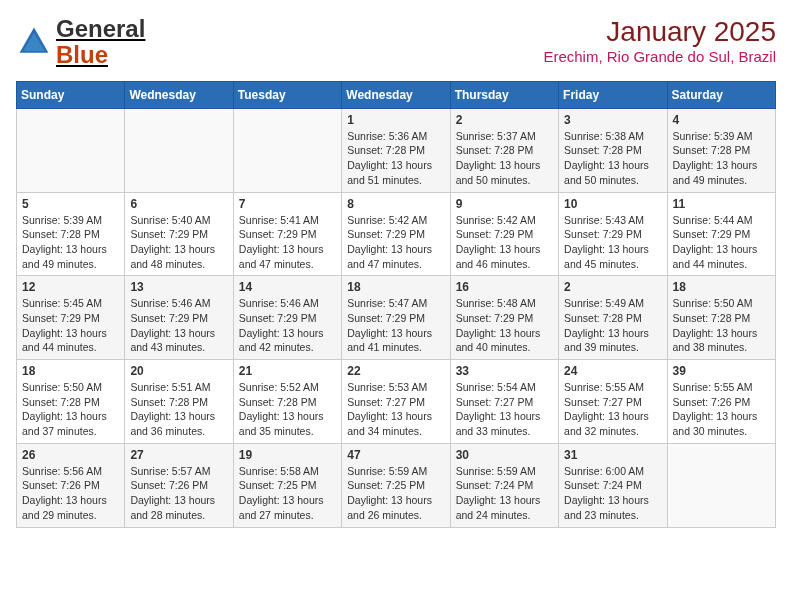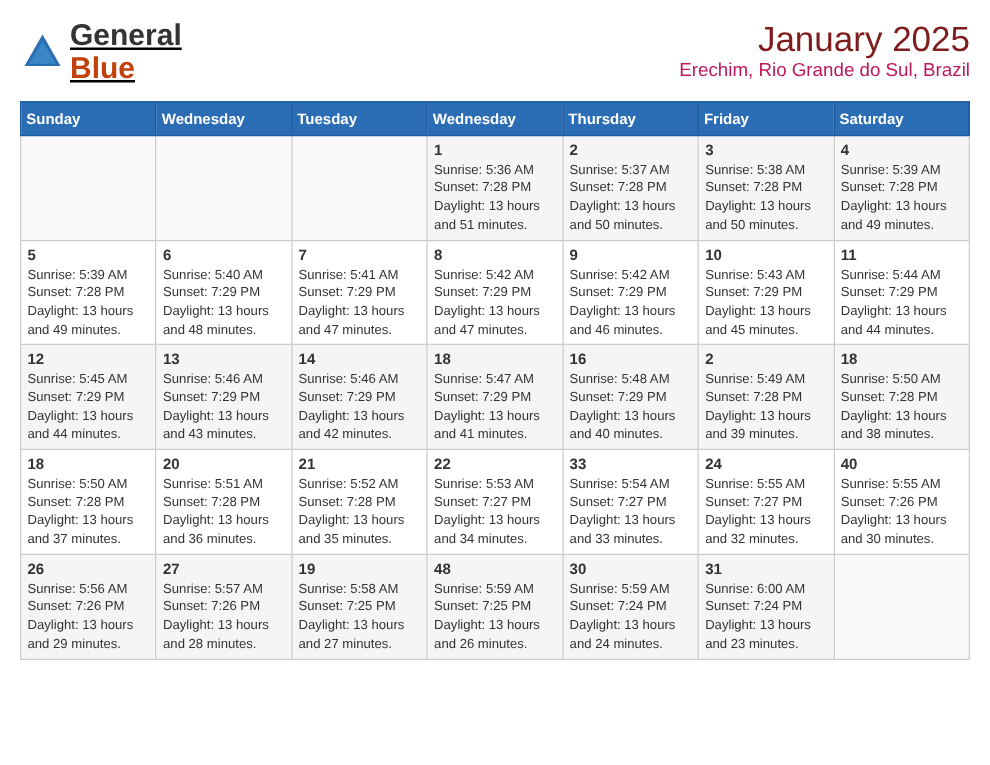--- a/index.html
+++ b/index.html
@@ -223,39 +223,39 @@
         </td>
         <td>
           <span class="day-num">33</span>
           <div class="day-info">Sunrise: 5:54 AM<br>Sunset: 7:27 PM<br>Daylight: 13 hours<br>and 33 minutes.</div>
         </td>
         <td>
           <span class="day-num">24</span>
           <div class="day-info">Sunrise: 5:55 AM<br>Sunset: 7:27 PM<br>Daylight: 13 hours<br>and 32 minutes.</div>
         </td>
         <td>
-          <span class="day-num">40</span>
+          <span class="day-num">39</span>
           <div class="day-info">Sunrise: 5:55 AM<br>Sunset: 7:26 PM<br>Daylight: 13 hours<br>and 30 minutes.</div>
         </td>
       </tr>
       <tr>
         <td>
           <span class="day-num">26</span>
           <div class="day-info">Sunrise: 5:56 AM<br>Sunset: 7:26 PM<br>Daylight: 13 hours<br>and 29 minutes.</div>
         </td>
         <td>
           <span class="day-num">27</span>
           <div class="day-info">Sunrise: 5:57 AM<br>Sunset: 7:26 PM<br>Daylight: 13 hours<br>and 28 minutes.</div>
         </td>
         <td>
           <span class="day-num">19</span>
           <div class="day-info">Sunrise: 5:58 AM<br>Sunset: 7:25 PM<br>Daylight: 13 hours<br>and 27 minutes.</div>
         </td>
         <td>
-          <span class="day-num">48</span>
+          <span class="day-num">47</span>
           <div class="day-info">Sunrise: 5:59 AM<br>Sunset: 7:25 PM<br>Daylight: 13 hours<br>and 26 minutes.</div>
         </td>
         <td>
           <span class="day-num">30</span>
           <div class="day-info">Sunrise: 5:59 AM<br>Sunset: 7:24 PM<br>Daylight: 13 hours<br>and 24 minutes.</div>
         </td>
         <td>
           <span class="day-num">31</span>
           <div class="day-info">Sunrise: 6:00 AM<br>Sunset: 7:24 PM<br>Daylight: 13 hours<br>and 23 minutes.</div>
         </td>

